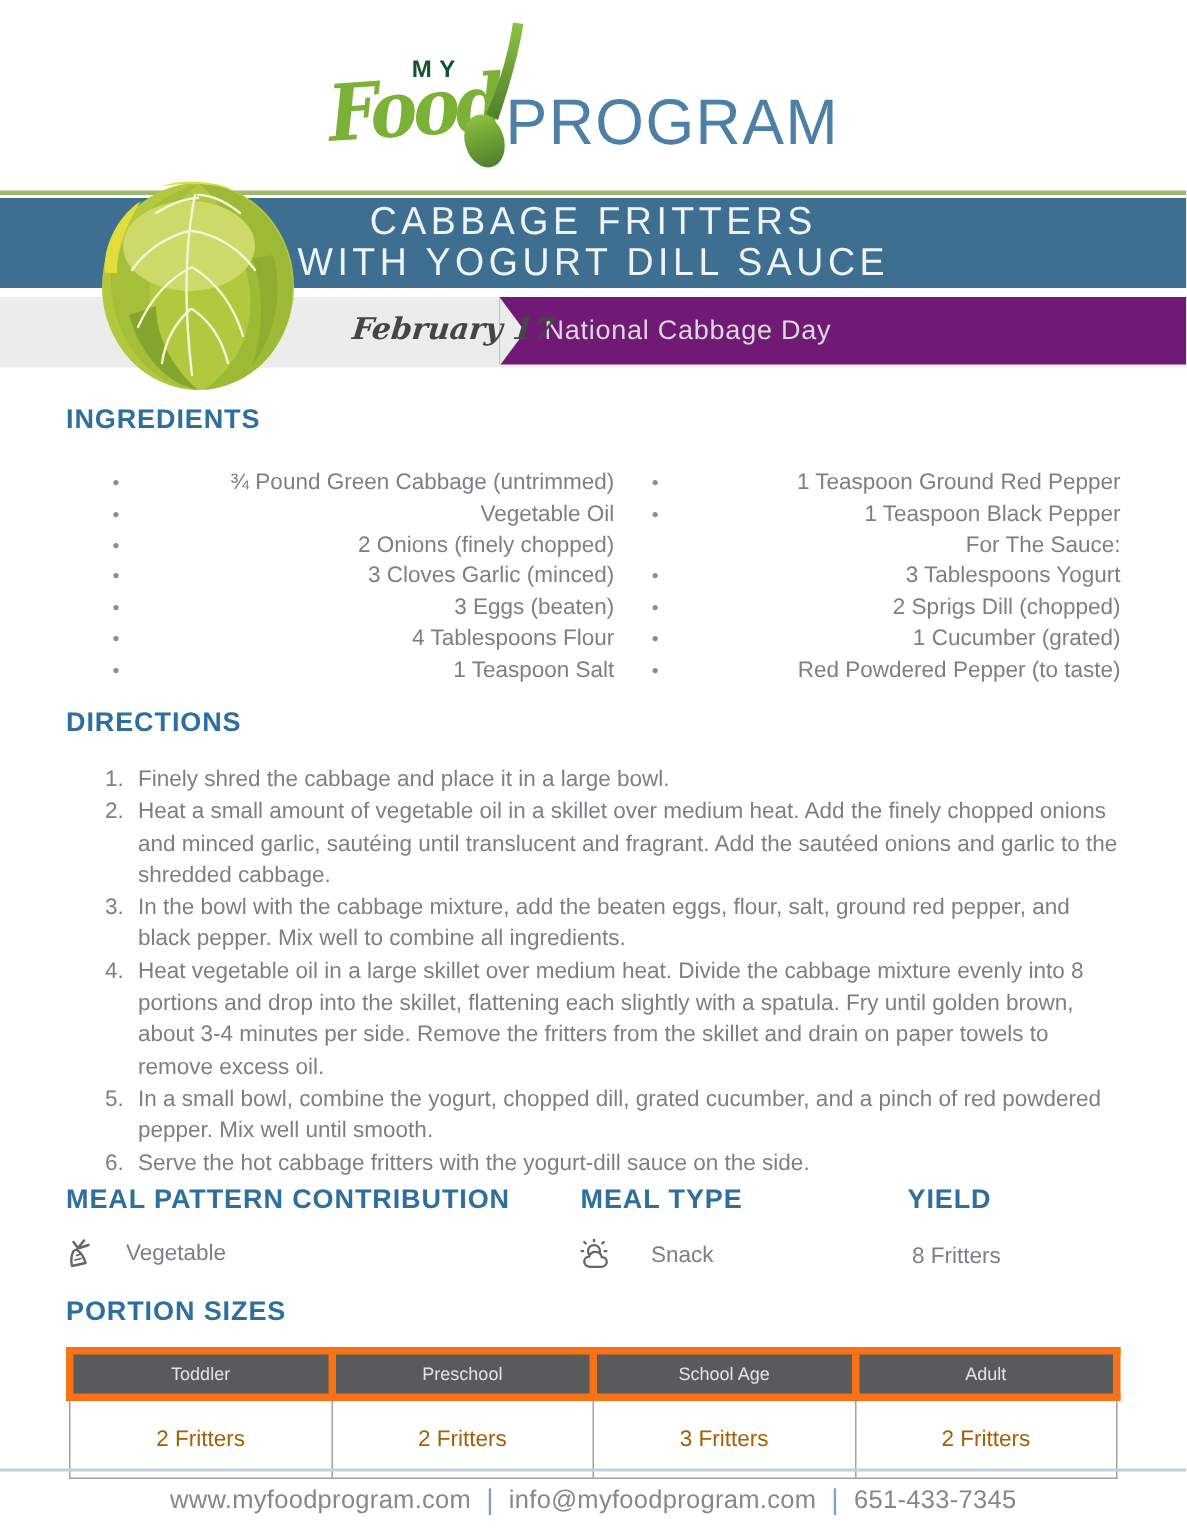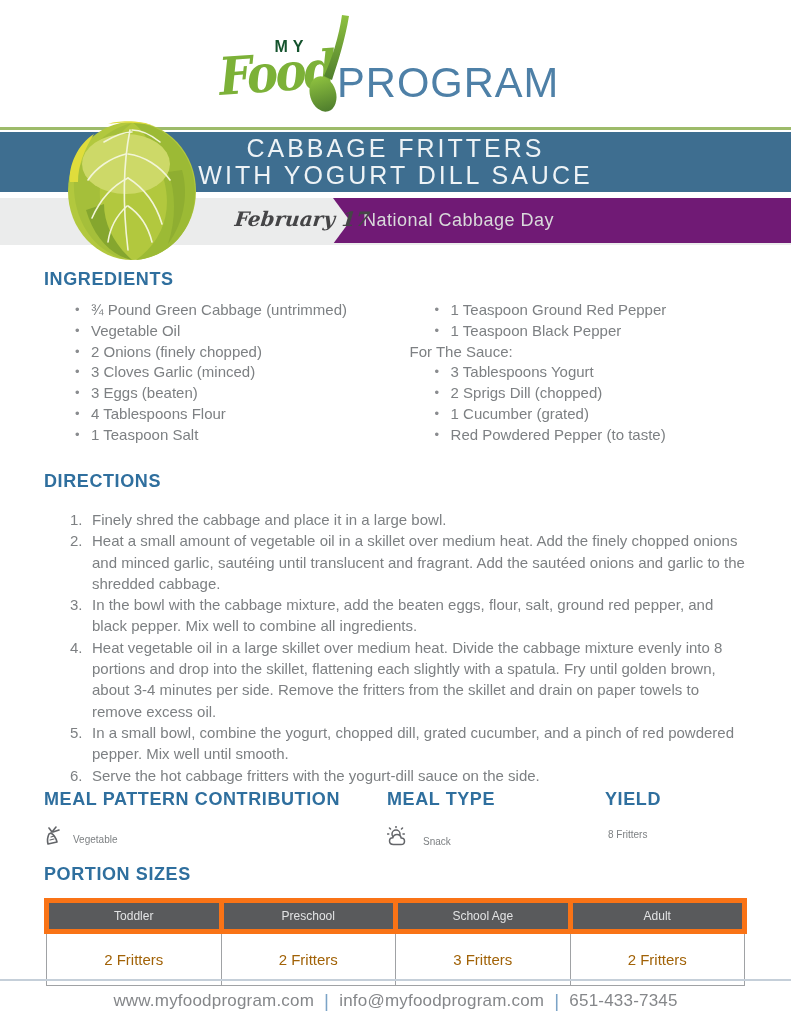--- a/index.html
+++ b/index.html
@@ -53,41 +53,41 @@
   }
   .holiday-label { color:#d9dadb; font-size:18px; font-weight:400; letter-spacing:0.5px; padding-left:30px; }
 
   .cabbage { position:absolute; top:120px; left:64px; z-index:4; }
 
   
   .sec-h { font-size:18px; font-weight:700; color:#2f6f9e; letter-spacing:0.6px; }
 
   
   .ingredients { position:absolute; top:269px; left:44px; right:44px; }
-  .ing-cols { display:flex; margin-top:10px; font-size:15px; line-height:20.8px; color:#7d8083; }
+  .ing-cols { display:flex; margin-top:22px; font-size:15px; line-height:20.8px; color:#7d8083;text-align:right; }
   .ing-col-left { width:52%; padding-left:31px; }
   .ing-col-right { width:48%; }
   ul.blist { list-style:none; }
   ul.blist li { position:relative; padding-left:16px; }
   ul.blist li::before { content:"•"; position:absolute; left:0; top:0; color:#8a8c8f; font-size:13px; }
   .sauce-label { padding-left:0; }
   .ing-col-right ul.blist { padding-left:25px; }
 
   
   .directions { position:absolute; top:471px; left:44px; right:44px; }
   ol.steps { list-style:none; counter-reset:step; margin-top:17px; font-size:15px; line-height:21.3px; }
   ol.steps li { counter-increment:step; position:relative; padding-left:48px; }
   ol.steps li::before {
     content:counter(step) "."; position:absolute; left:26px; top:0; color:#7d8083;
   }
 
   
   .meal-row { position:absolute; top:789px; left:44px; right:44px; display:flex; }
   .meal-col-1 { width:311px; } .meal-col-2 { width:218px;margin-left:32px; } .meal-col-3 { flex:1; }
-  .meal-val { margin-top:16px; font-size:10px; color:#7d8083; display:flex; align-items:flex-end; gap:11px; }
+  .meal-val { margin-top:16px; font-size:15px; color:#7d8083; display:flex; align-items:center; gap:22px; }
   .meal-val.noicon { margin-top:19px; padding-left:3px; }
 
   
   .portion { position:absolute; top:864px; left:44px; right:44px; }
   table.ptable { width:100%; margin-top:13px; border-collapse:collapse; table-layout:fixed; }
   table.ptable th {
     background:#595a5c; color:#e2e3e4; font-weight:400; font-size:12px;
     height:31px; border:5px solid #f97316;
   }
   table.ptable td {

